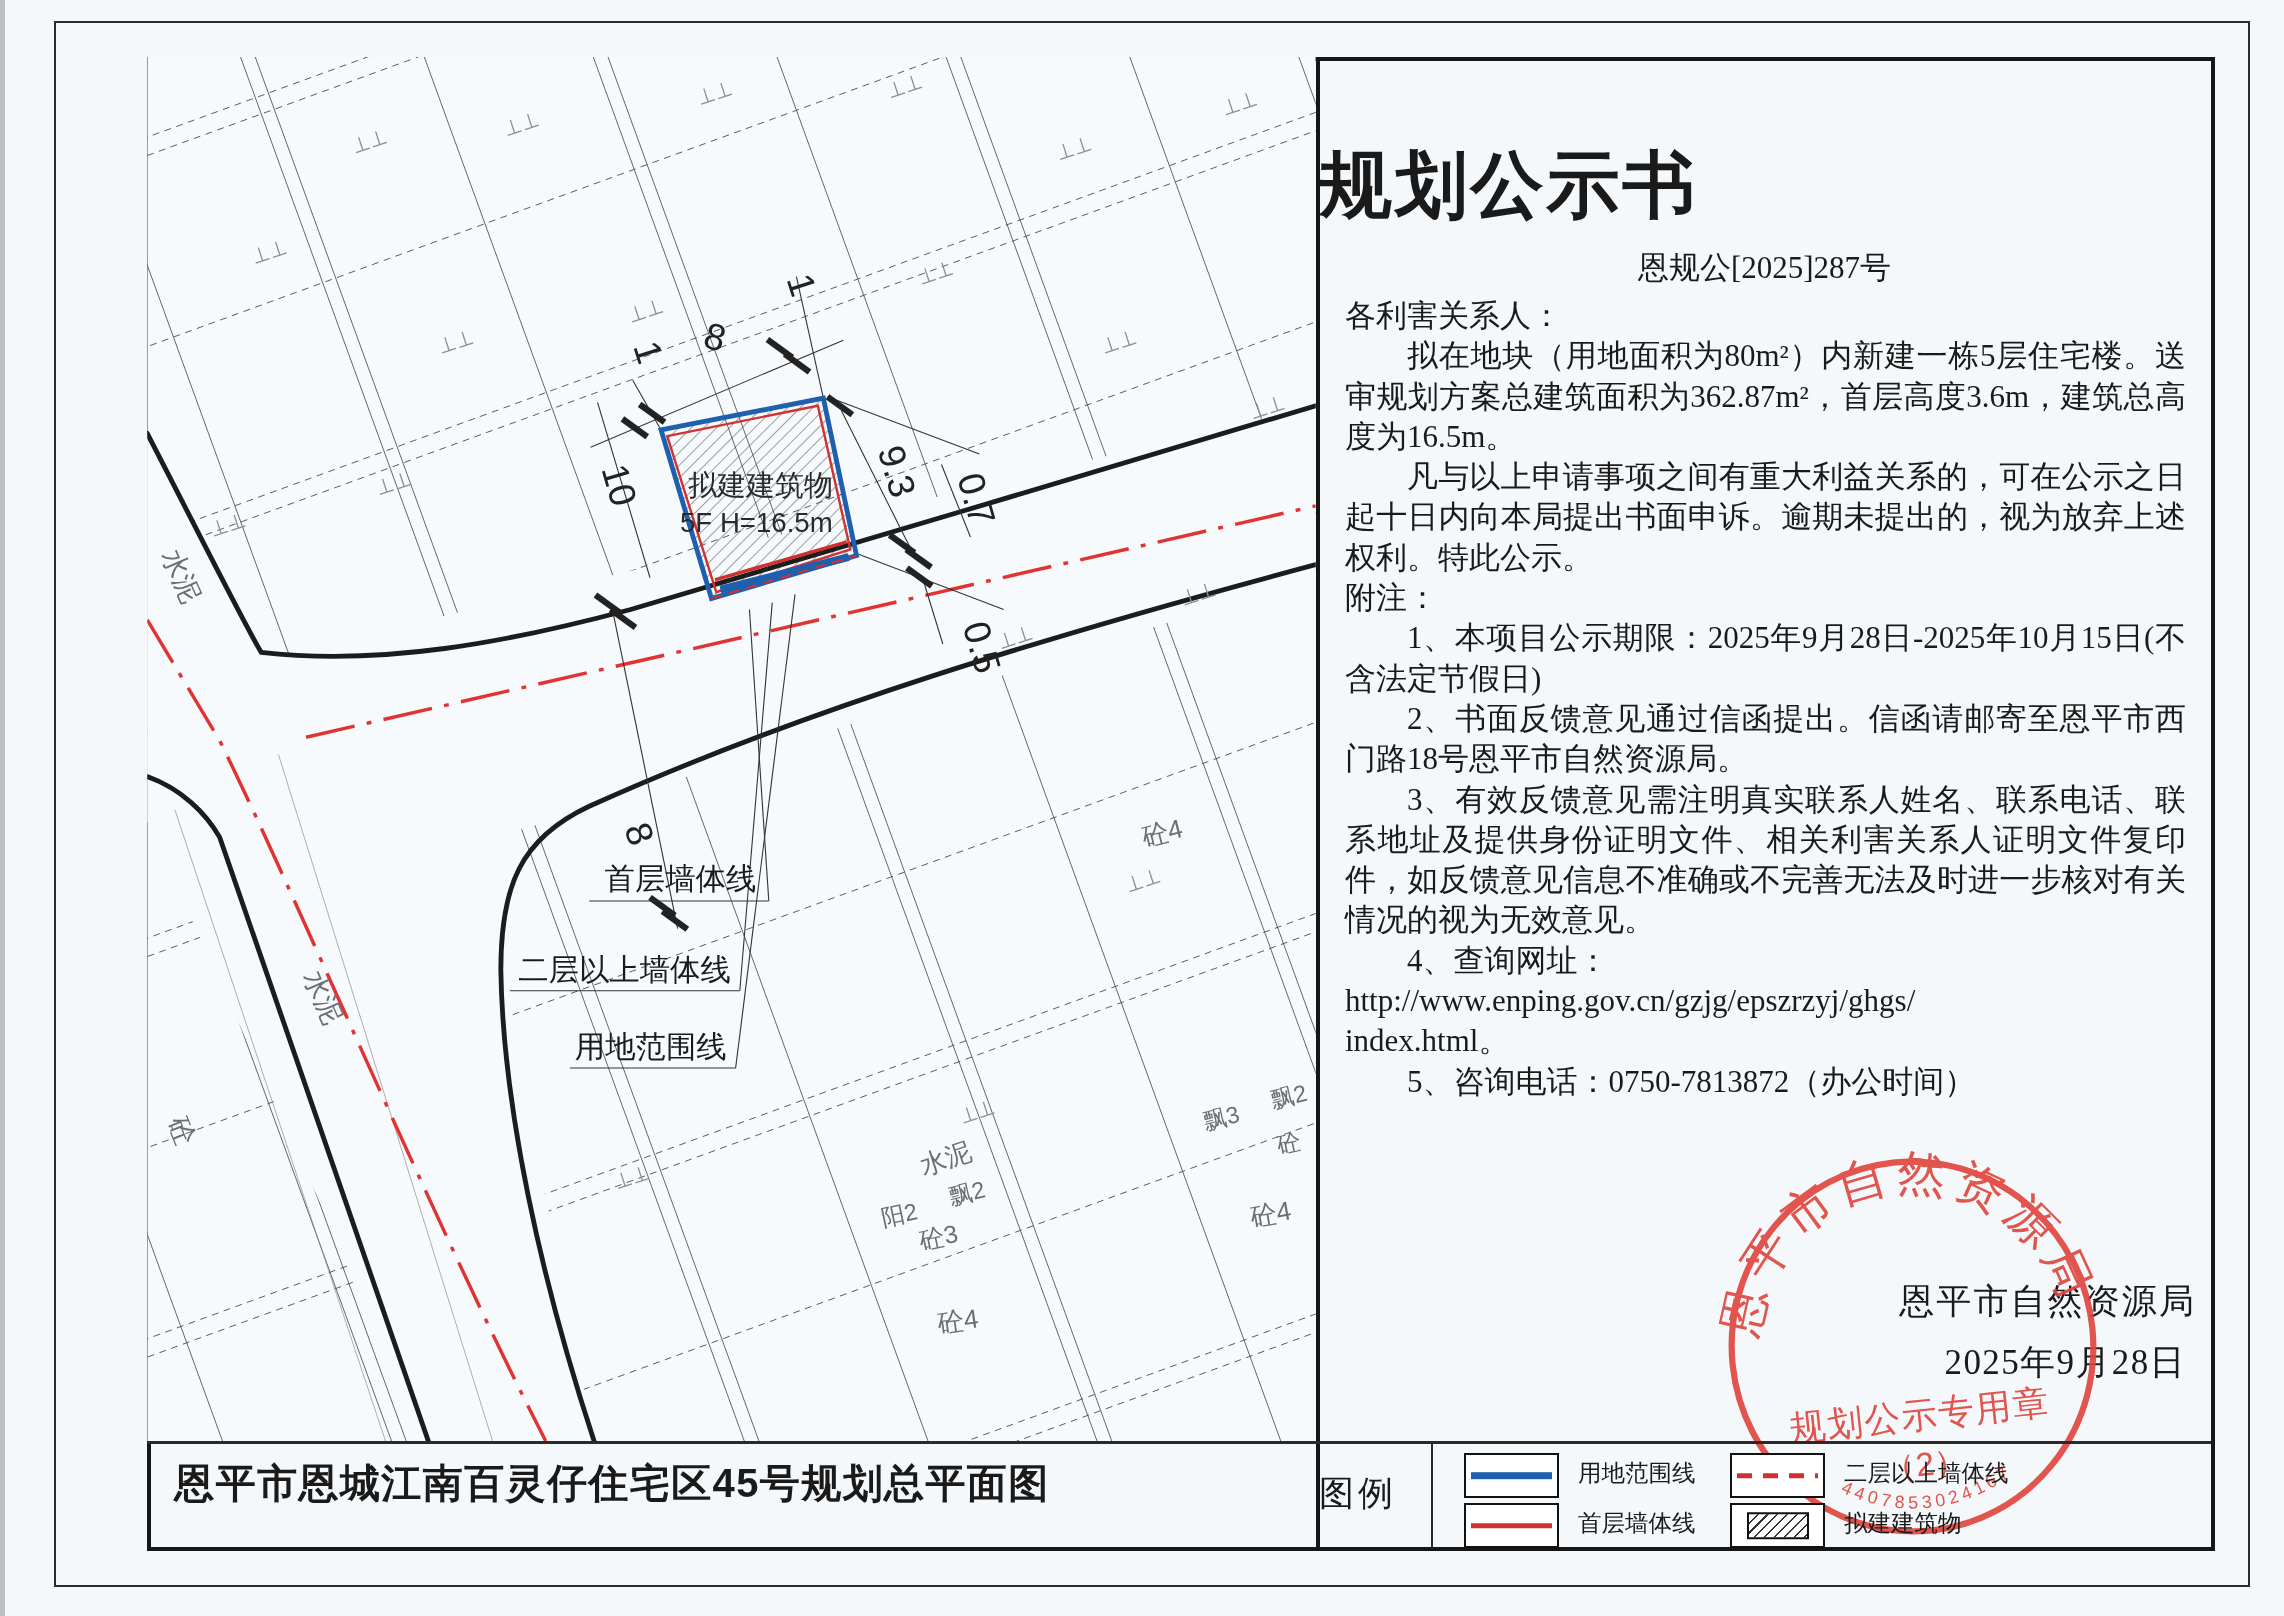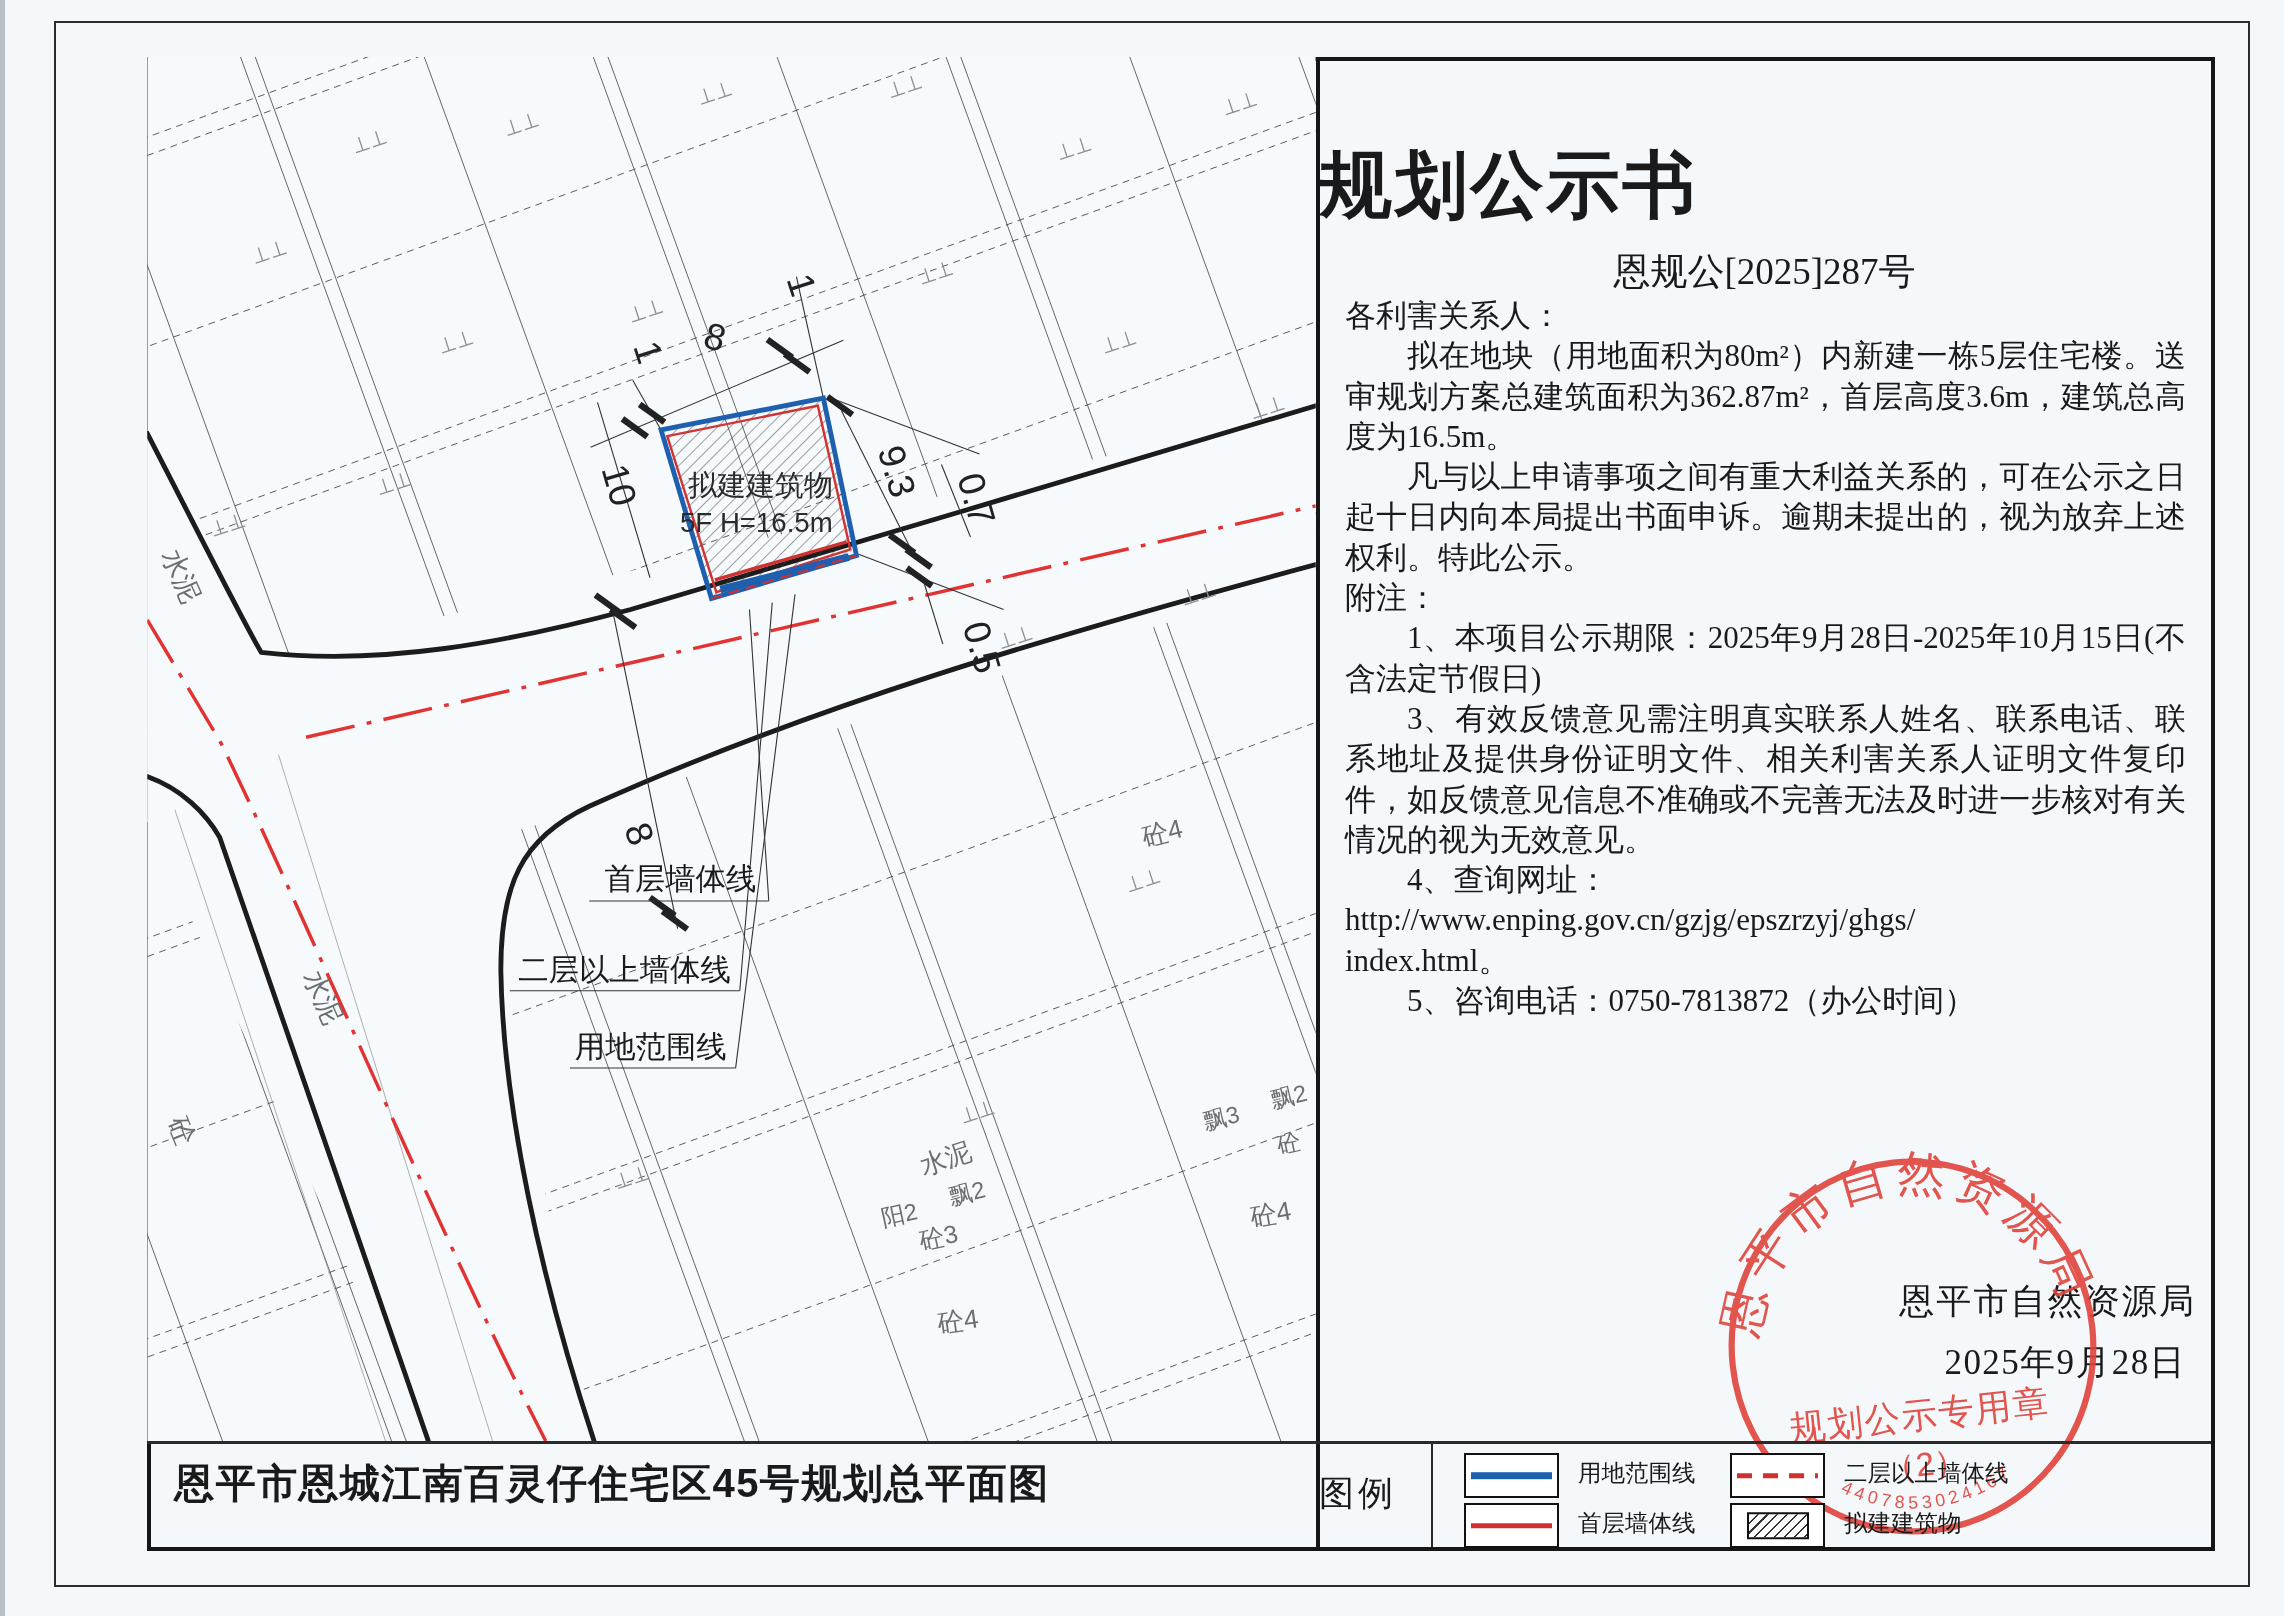--- a/index.html
+++ b/index.html
@@ -11,21 +11,21 @@
   .vdiv-main{position:absolute;left:1316px;top:57px;width:3.5px;height:1490px;background:#161616;}
   .hdiv-band{position:absolute;left:147px;top:1441px;width:2064px;height:2.8px;background:#2a2a2a;}
   .vdiv-legend{position:absolute;left:1431px;top:1441px;width:2.1px;height:106px;background:#2a2a2a;}
 
   svg text{font-family:"Liberation Sans",sans-serif;}
 
   
   .doc-title{position:absolute;left:1319px;top:137px;width:891px;text-align:left;
              font-size:73px;font-weight:bold;letter-spacing:2.8px;font-family:"Liberation Sans",sans-serif;}
   .doc-no{position:absolute;left:1319px;top:247px;width:891px;text-align:center;
-          font-size:37px;font-family:"Liberation Serif",serif;}
+          font-size:31px;font-family:"Liberation Serif",serif;}
   .doc-body{position:absolute;left:1345px;top:296px;width:841px;
             font-size:31px;line-height:1.3;font-family:"Liberation Serif",serif;text-align:justify;}
   .doc-body p{margin:0;}
   .doc-body p.ind{text-indent:2em;}
   .sig-agency{position:absolute;right:88px;top:1278px;font-size:35px;letter-spacing:2.1px;
               font-family:"Liberation Serif",serif;}
   .sig-date{position:absolute;right:98px;top:1339px;font-size:35px;letter-spacing:1.4px;
             font-family:"Liberation Serif",serif;}
   .seal{position:absolute;left:1711px;top:1145px;width:403px;height:403px;opacity:.9;}
 
@@ -229,20 +229,21 @@
 
   <div class="doc-title">规划公示书</div>
   <div class="doc-no">恩规公[2025]287号</div>
 
   <div class="doc-body">
     <p>各利害关系人：</p>
     <p class="ind">拟在地块（用地面积为80m²）内新建一栋5层住宅楼。送审规划方案总建筑面积为362.87m²，首层高度3.6m，建筑总高度为16.5m。</p>
     <p class="ind">凡与以上申请事项之间有重大利益关系的，可在公示之日起十日内向本局提出书面申诉。逾期未提出的，视为放弃上述权利。特此公示。</p>
     <p>附注：</p>
     <p class="ind">1、本项目公示期限：2025年9月28日-2025年10月15日(不含法定节假日)</p>
+    <p class="ind">2、书面反馈意见通过信函提出。信函请邮寄至恩平市西门路18号恩平市自然资源局。</p>
     <p class="ind">3、有效反馈意见需注明真实联系人姓名、联系电话、联系地址及提供身份证明文件、相关利害关系人证明文件复印件，如反馈意见信息不准确或不完善无法及时进一步核对有关情况的视为无效意见。</p>
     <p class="ind">4、查询网址：</p>
     <p>http://www.enping.gov.cn/gzjg/epszrzyj/ghgs/</p>
     <p>index.html。</p>
     <p class="ind">5、咨询电话：0750-7813872（办公时间）</p>
   </div>
 
   <div class="sig-agency">恩平市自然资源局</div>
   <div class="sig-date">2025年9月28日</div>
 

